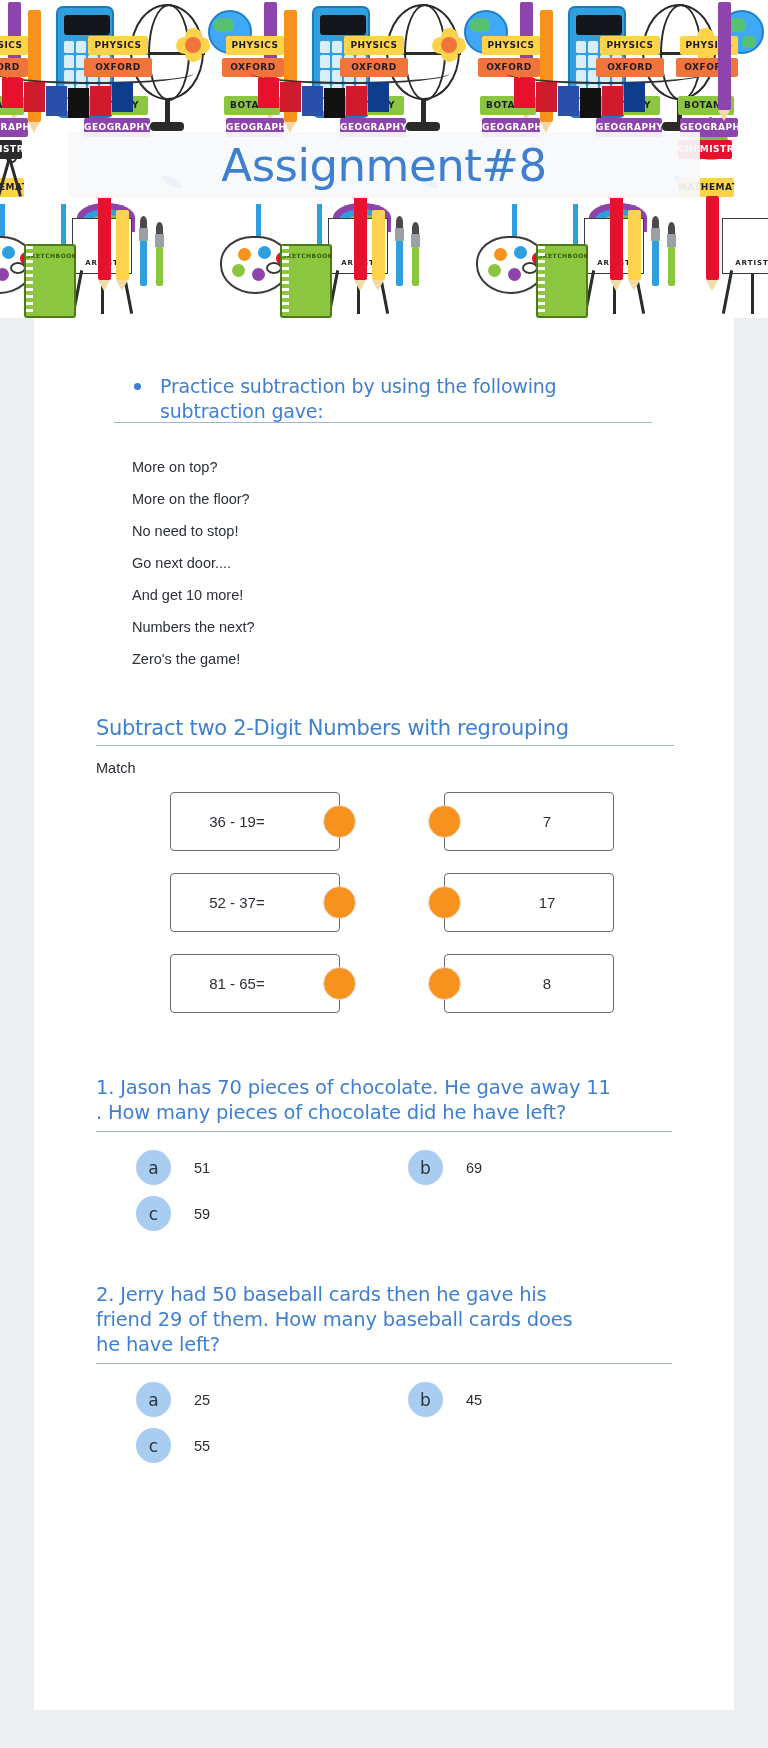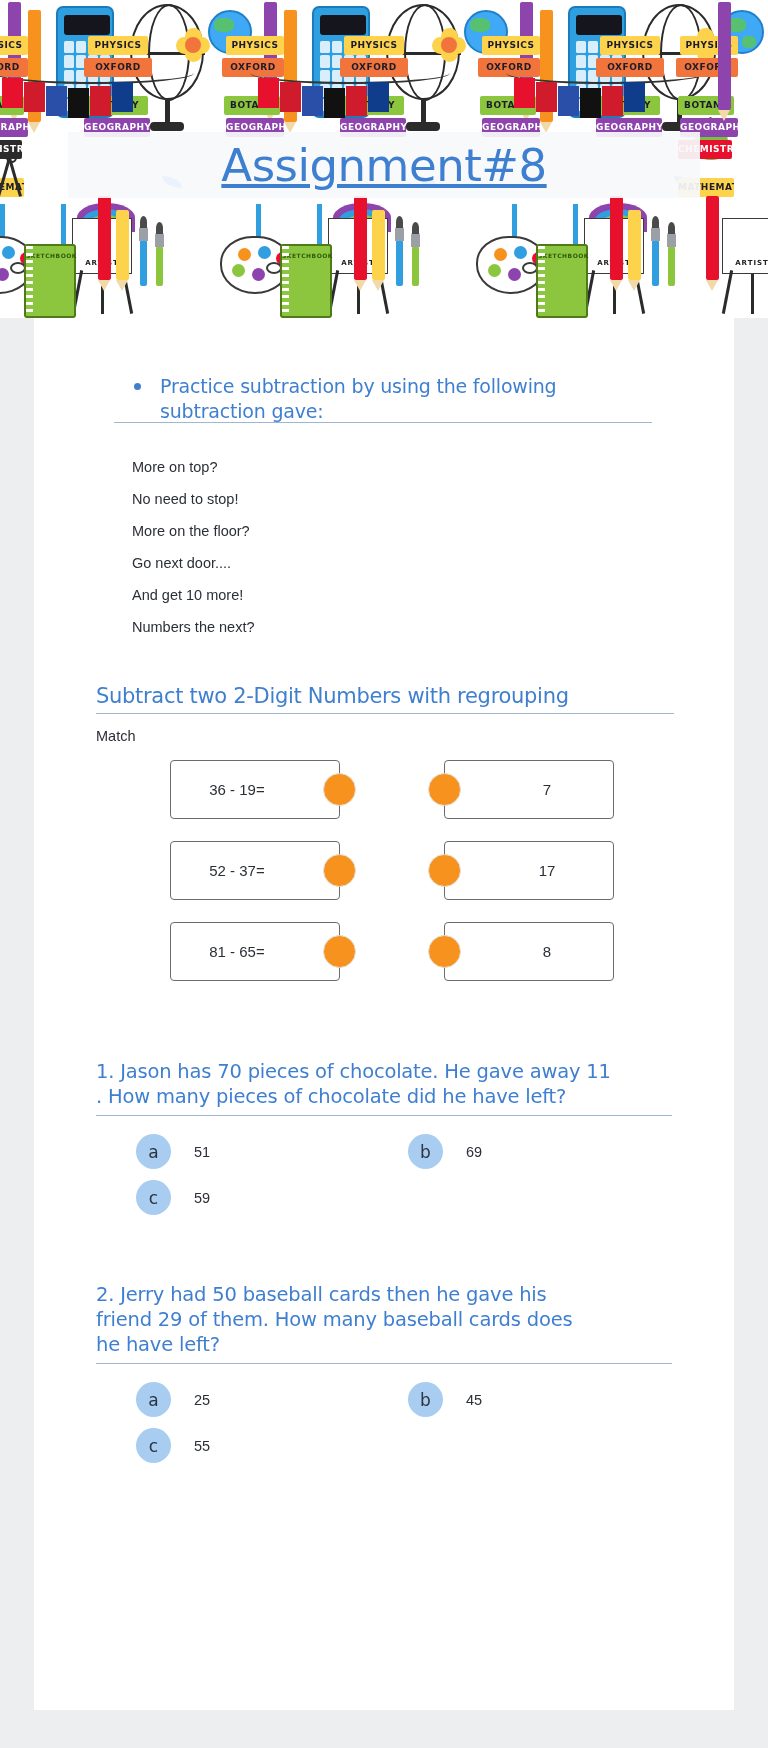--- a/index.html
+++ b/index.html
@@ -217,21 +217,20 @@
     width: 632px;
     height: 84px;
     line-height: 84px;
     text-align: center;
     font-family: "DejaVu Sans", sans-serif;
     font-size: 45px;
     font-weight: 400;
     letter-spacing: -0.5px;
     color: #3f7fd0;
     white-space: nowrap;
-    text-decoration: underline;
   }
 
   
   .sheet {
     position: relative;
     margin: 0 0 0 34px;
     width: 700px;
     min-height: 1392px;
     background: #ffffff;
     padding: 0;
@@ -345,21 +344,21 @@
     width: 33px;
     height: 33px;
     border-radius: 50%;
     background: #f7921e;
     border: 1px solid #e8e0d6;
   }
   .dot-left  { left: 227px; }
   .dot-right { left: 332px; }
 
   
-  .question-block { margin-top: 56px; padding-left: 22px; }
+  .question-block { margin-top: 40px; padding-left: 22px; }
   .question-text {
     font-size: 19.5px;
     line-height: 25px;
     letter-spacing: -0.2px;
     padding-right: 0;
     white-space: nowrap;
     overflow: hidden;
   }
   .question-rule {
     border-top: 1px solid #9fb6d4;
@@ -703,25 +702,26 @@
     <div class="instruction-wrap">
       <div class="instruction hand">
         <span class="bullet-dot"></span>
         <span>Practice subtraction by using the following subtraction gave:</span>
       </div>
       <hr class="rule rule-instruction">
     </div>
 
     <div class="poem">
       <div class="poem-line">More on top?</div>
+      <div class="poem-line">More on the floor?</div>
       <div class="poem-line">No need to stop!</div>
-      <div class="poem-line">More on the floor?</div>
       <div class="poem-line">Go next door....</div>
       <div class="poem-line">And get 10 more!</div>
       <div class="poem-line">Numbers the next?</div>
+      <div class="poem-line">Zero's the game!</div>
     </div>
 
     <div class="section">
       <div class="section-title hand">Subtract two 2-Digit Numbers with regrouping</div>
       <hr class="rule section-rule">
       <div class="match-label">Match</div>
 
       <div class="match-grid">
 
         <div class="match-row">

